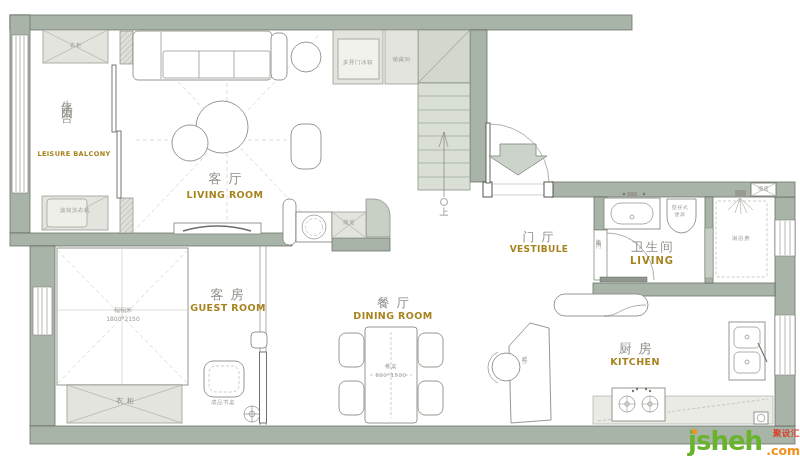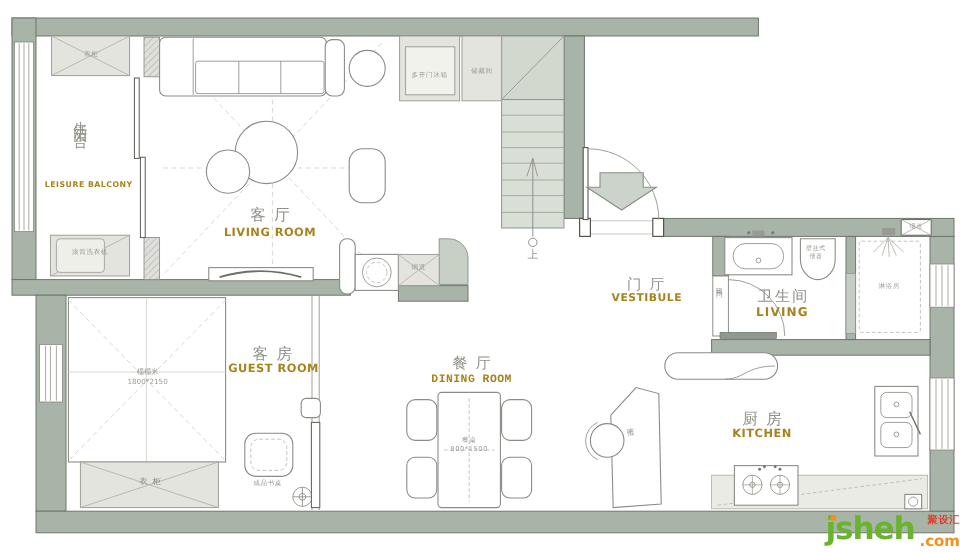--- a/index.html
+++ b/index.html
@@ -239,21 +239,21 @@
 <div class="lbl tiny" style="left:751px;top:185px;width:25px;font-size:5px;">烟道</div>
 
 <div class="lbl zh" style="left:197px;top:286px;width:60px;">客房</div>
 <div class="lbl en" style="left:190px;top:302px;width:76px;">GUEST ROOM</div>
 <div class="lbl sm" style="left:98px;top:306px;width:50px;">榻榻米</div>
 <div class="lbl sm" style="left:95px;top:315px;width:56px;">1800*2150</div>
 <div class="lbl" style="left:100px;top:396px;width:50px;font-size:7px;letter-spacing:4px;text-indent:4px;color:#8a8a84;">衣柜</div>
 <div class="lbl tiny" style="left:199px;top:399px;width:48px;">成品书桌</div>
 
 <div class="lbl zh" style="left:363px;top:295px;width:60px;font-size:12.5px;">餐厅</div>
-<div class="lbl en" style="left:352px;top:310px;width:82px;font-family:Liberation Mono, monospace;">DINING ROOM</div>
+<div class="lbl en" style="left:352px;top:310px;width:82px;">DINING ROOM</div>
 <div class="lbl tiny" style="left:371px;top:363px;width:40px;">餐桌</div>
 <div class="lbl tiny" style="left:366px;top:372px;width:50px;">800*1500</div>
 
 <div class="lbl v tiny" style="left:522px;top:352px;letter-spacing:1px;">吧台</div>
 
 <div class="lbl zh" style="left:605px;top:340px;width:60px;text-align:center;">厨房</div>
 <div class="lbl en" style="left:602px;top:356px;width:66px;">KITCHEN</div>
 
 <div class="watermark">
   <span class="wm-brand">jsheh</span>

